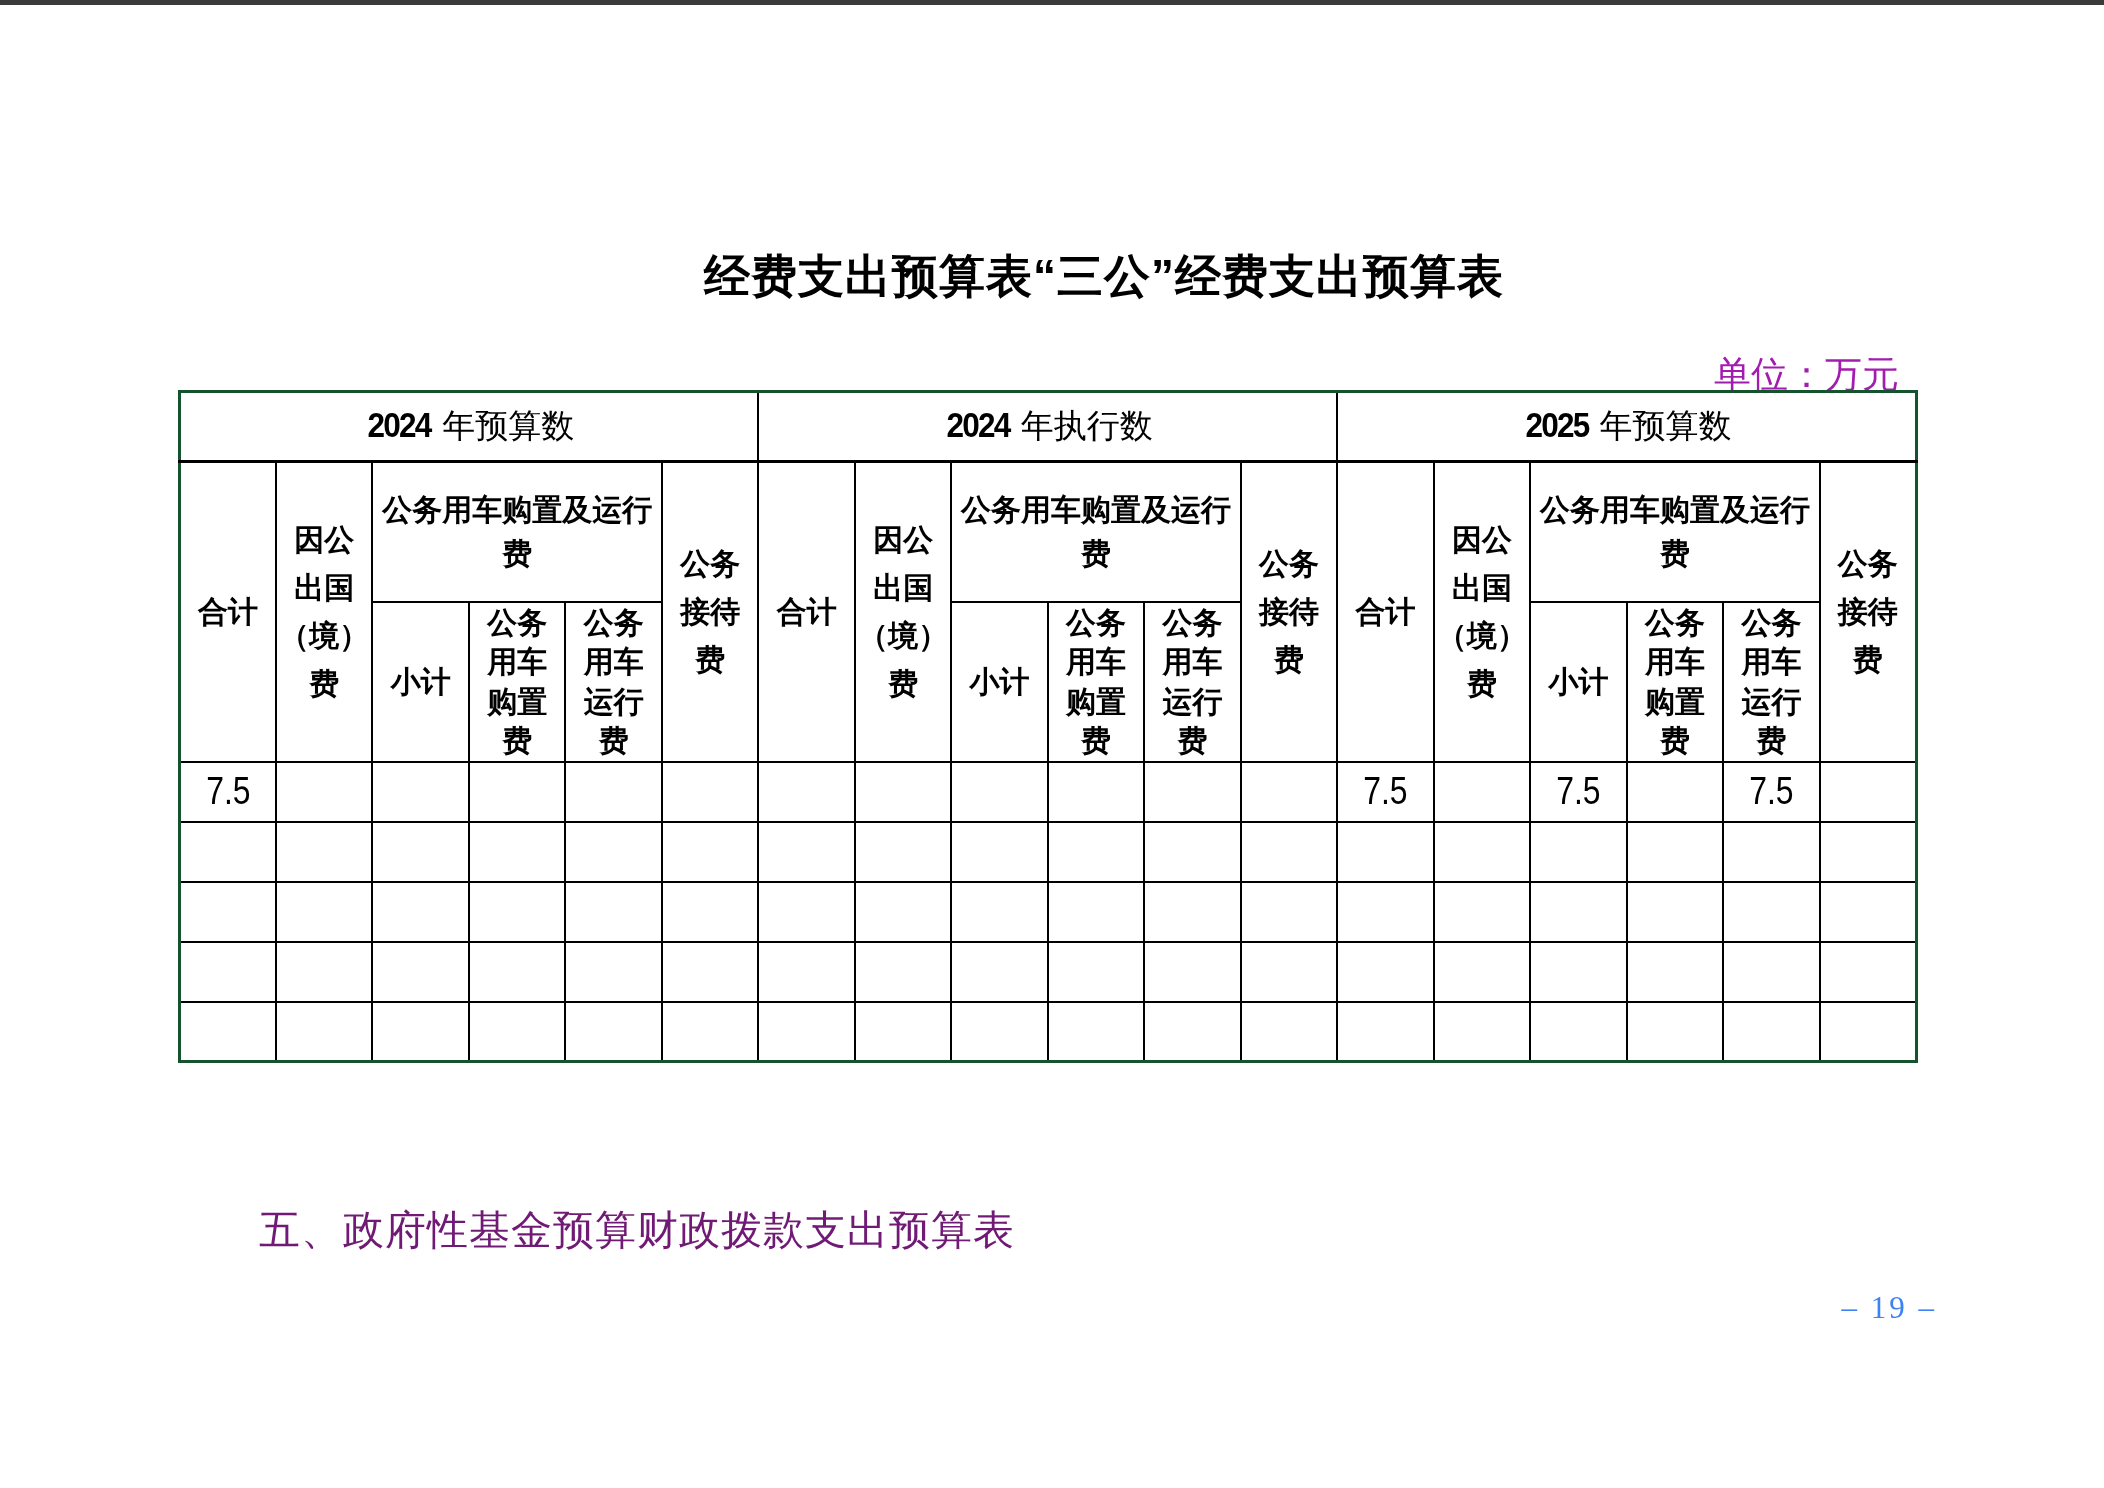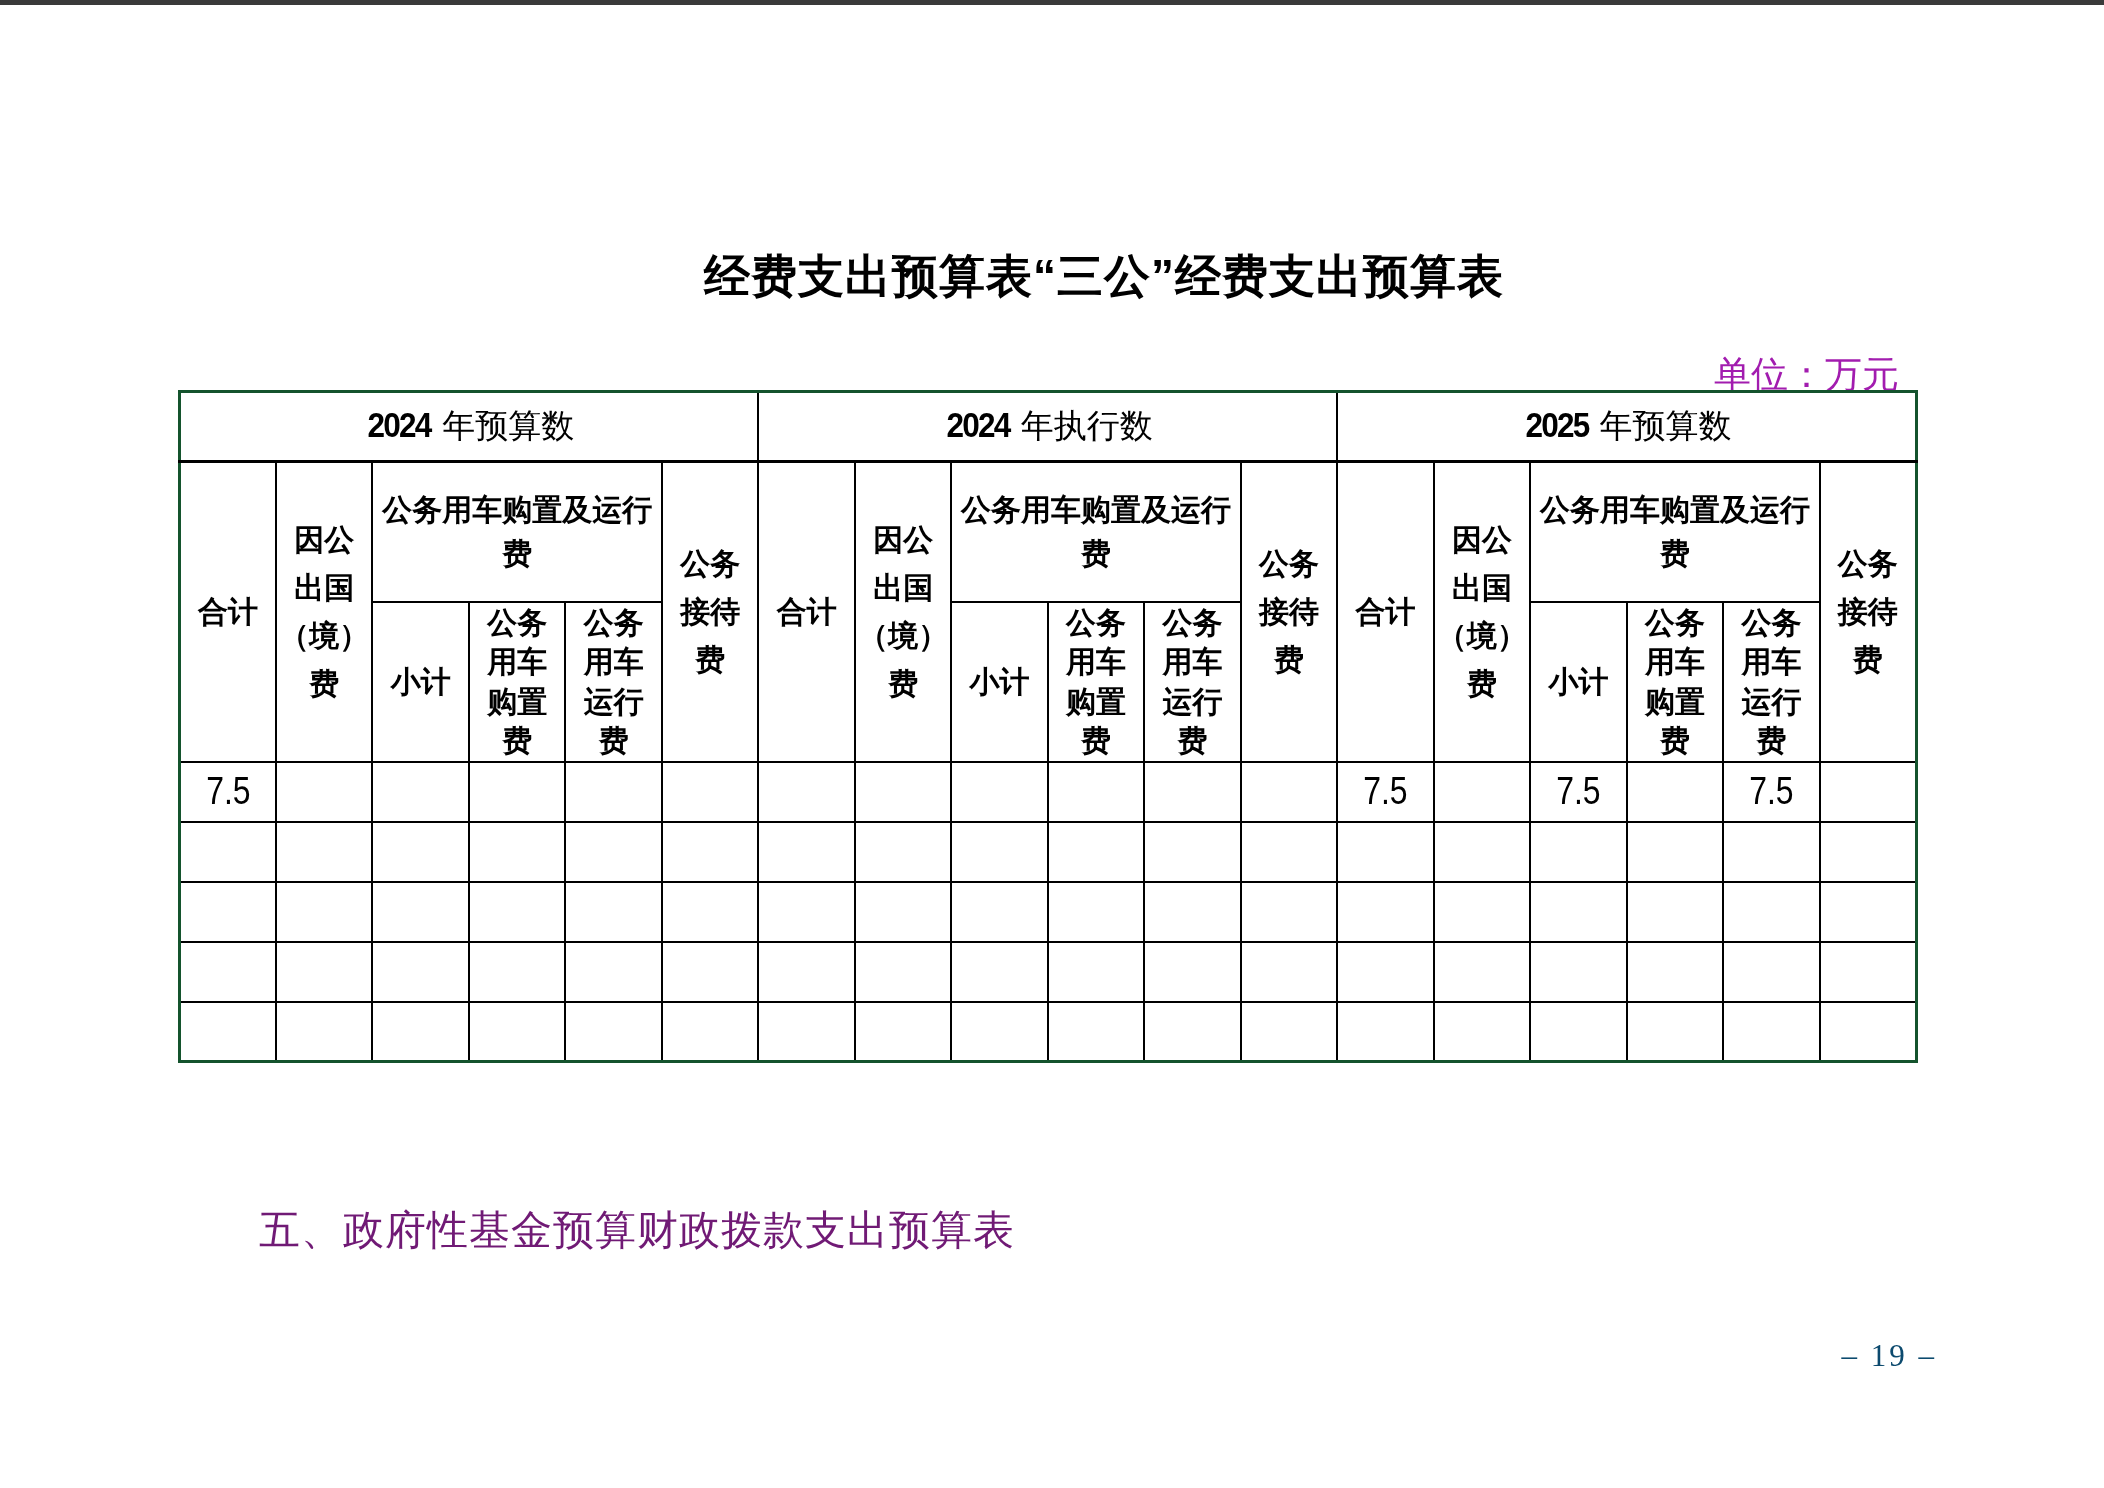--- a/index.html
+++ b/index.html
@@ -101,25 +101,25 @@
     top: 1203px;
     font-size: 41px;
     font-weight: 400;
     font-family: "Liberation Serif", serif;
     letter-spacing: 1px;
     color: #701a75;
   }
   .page-number {
     position: absolute;
     right: 167px;
-    top: 1338px;
+    top: 1290px;
     font-size: 31px;
     font-family: "Liberation Serif", serif;
     letter-spacing: 3px;
-    color: #0c4a6e;
+    color: #3b82f6;
   }
 </style>
 </head>
 <body>
 
 <div class="page">
   <div class="top-strip"></div>
 
   <h1 class="doc-title">经费支出预算表“三公”经费支出预算表</h1>
 

